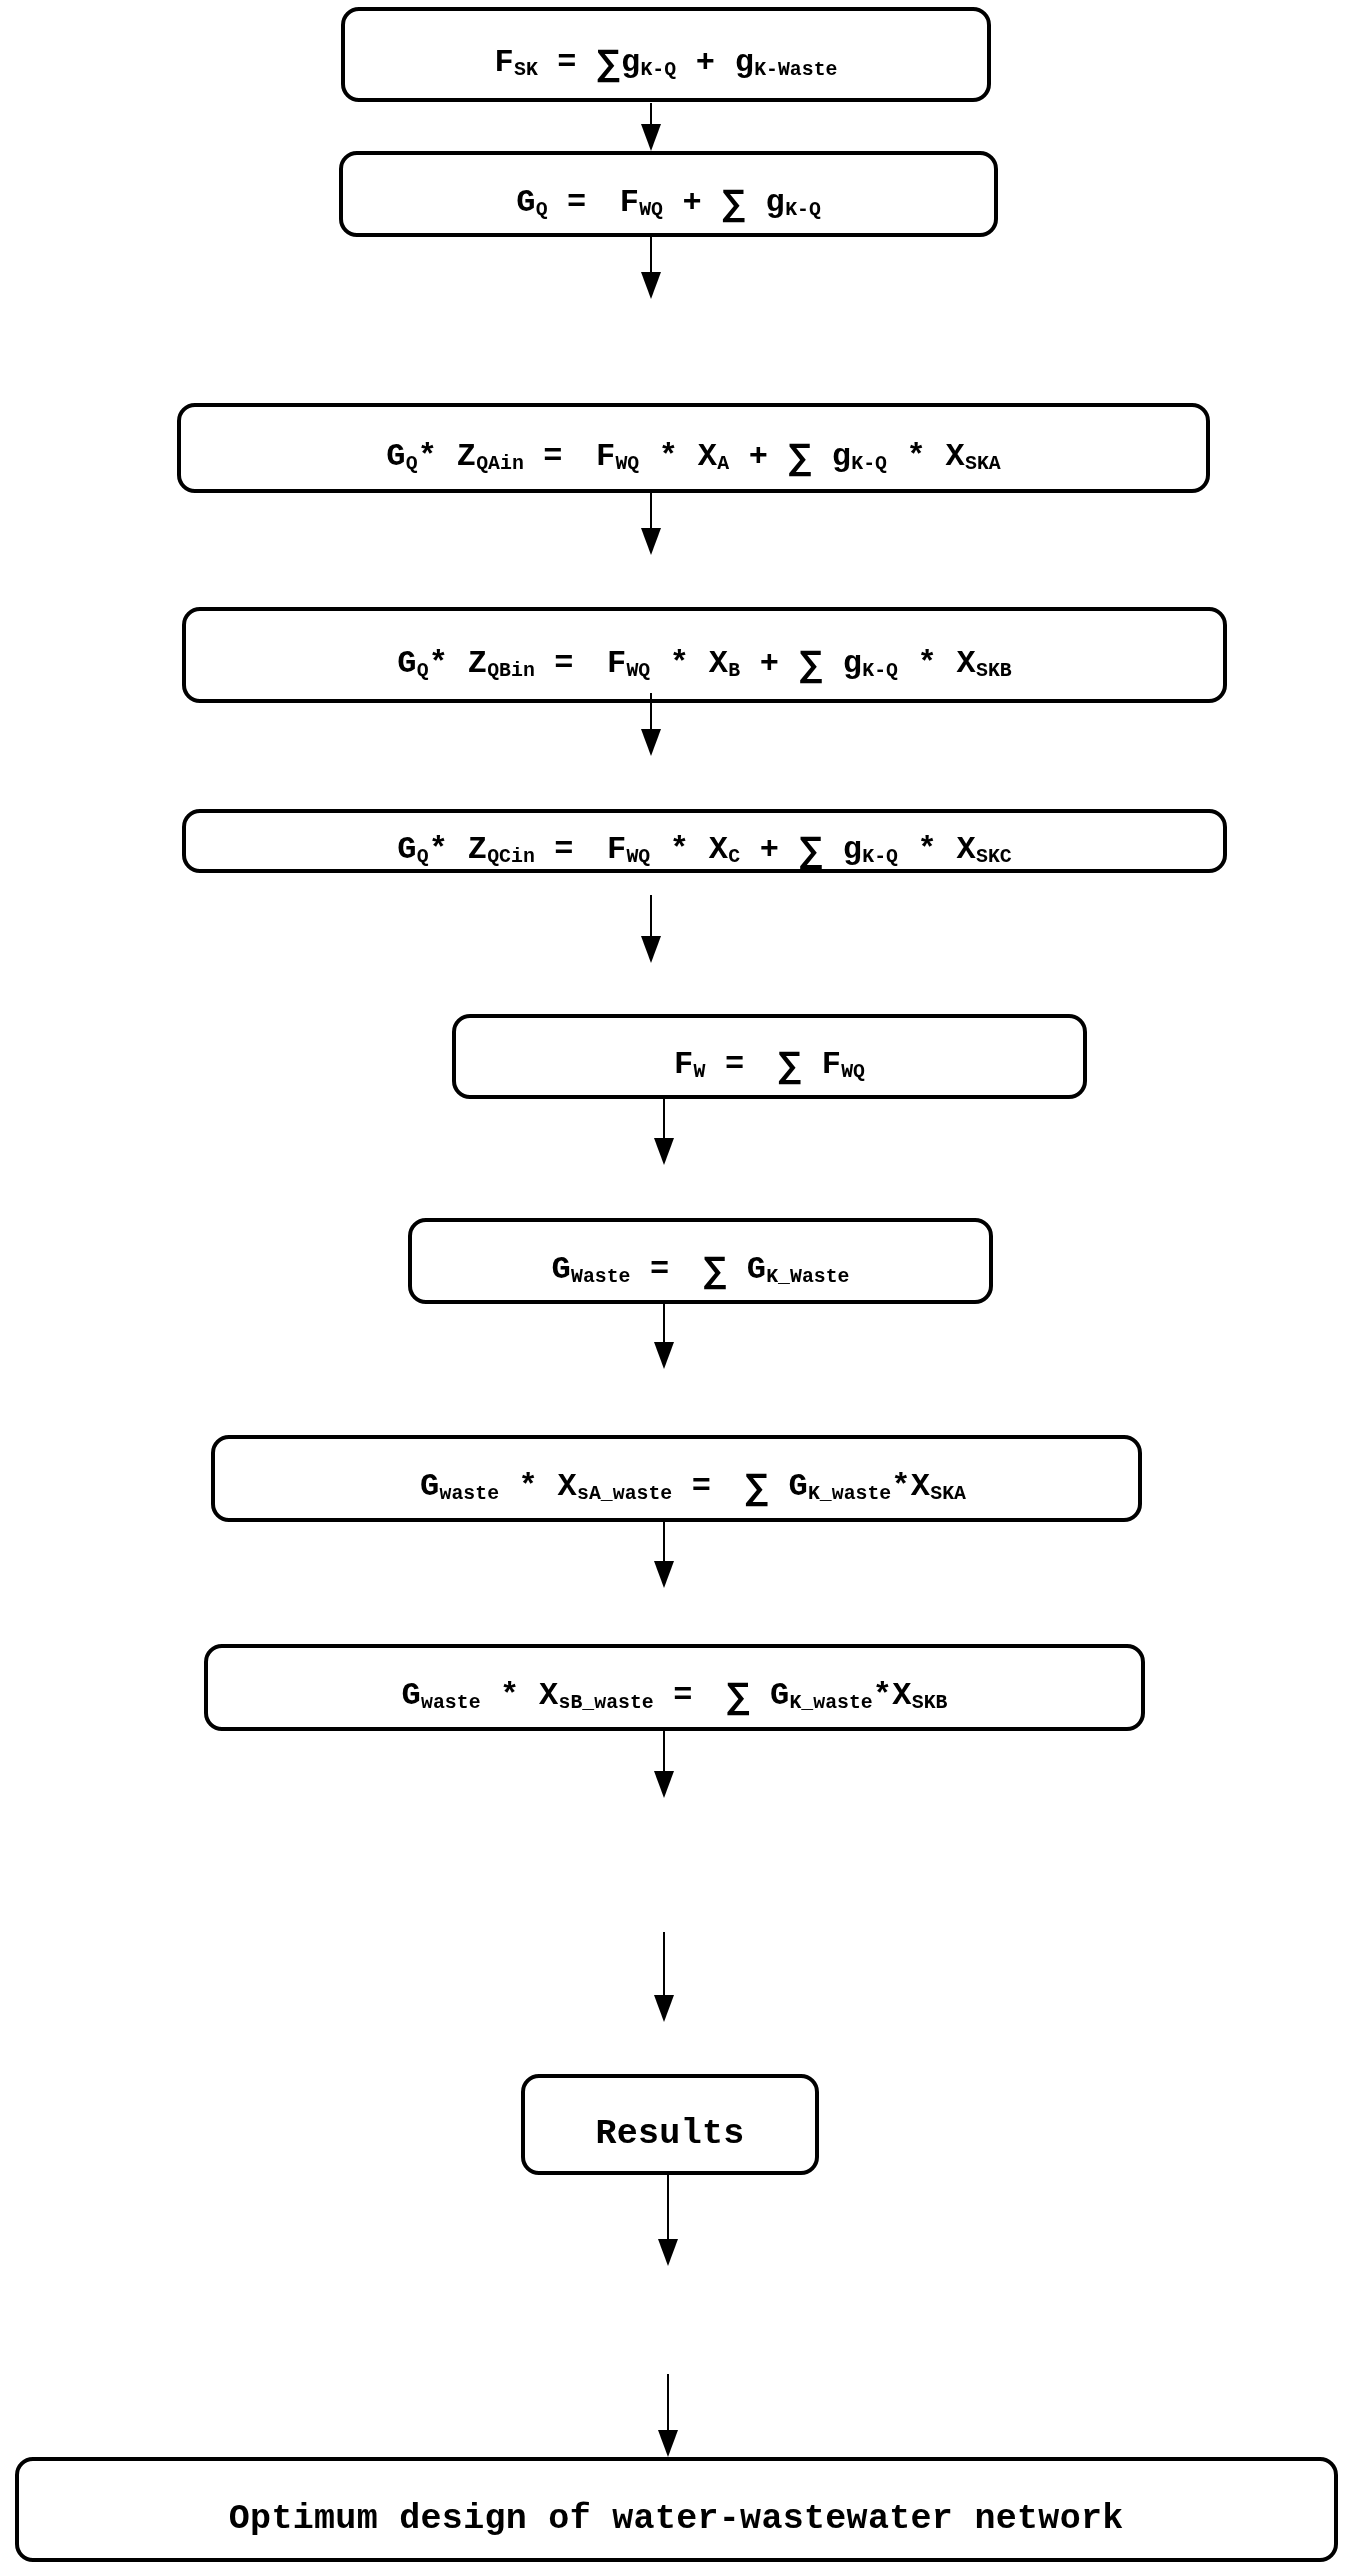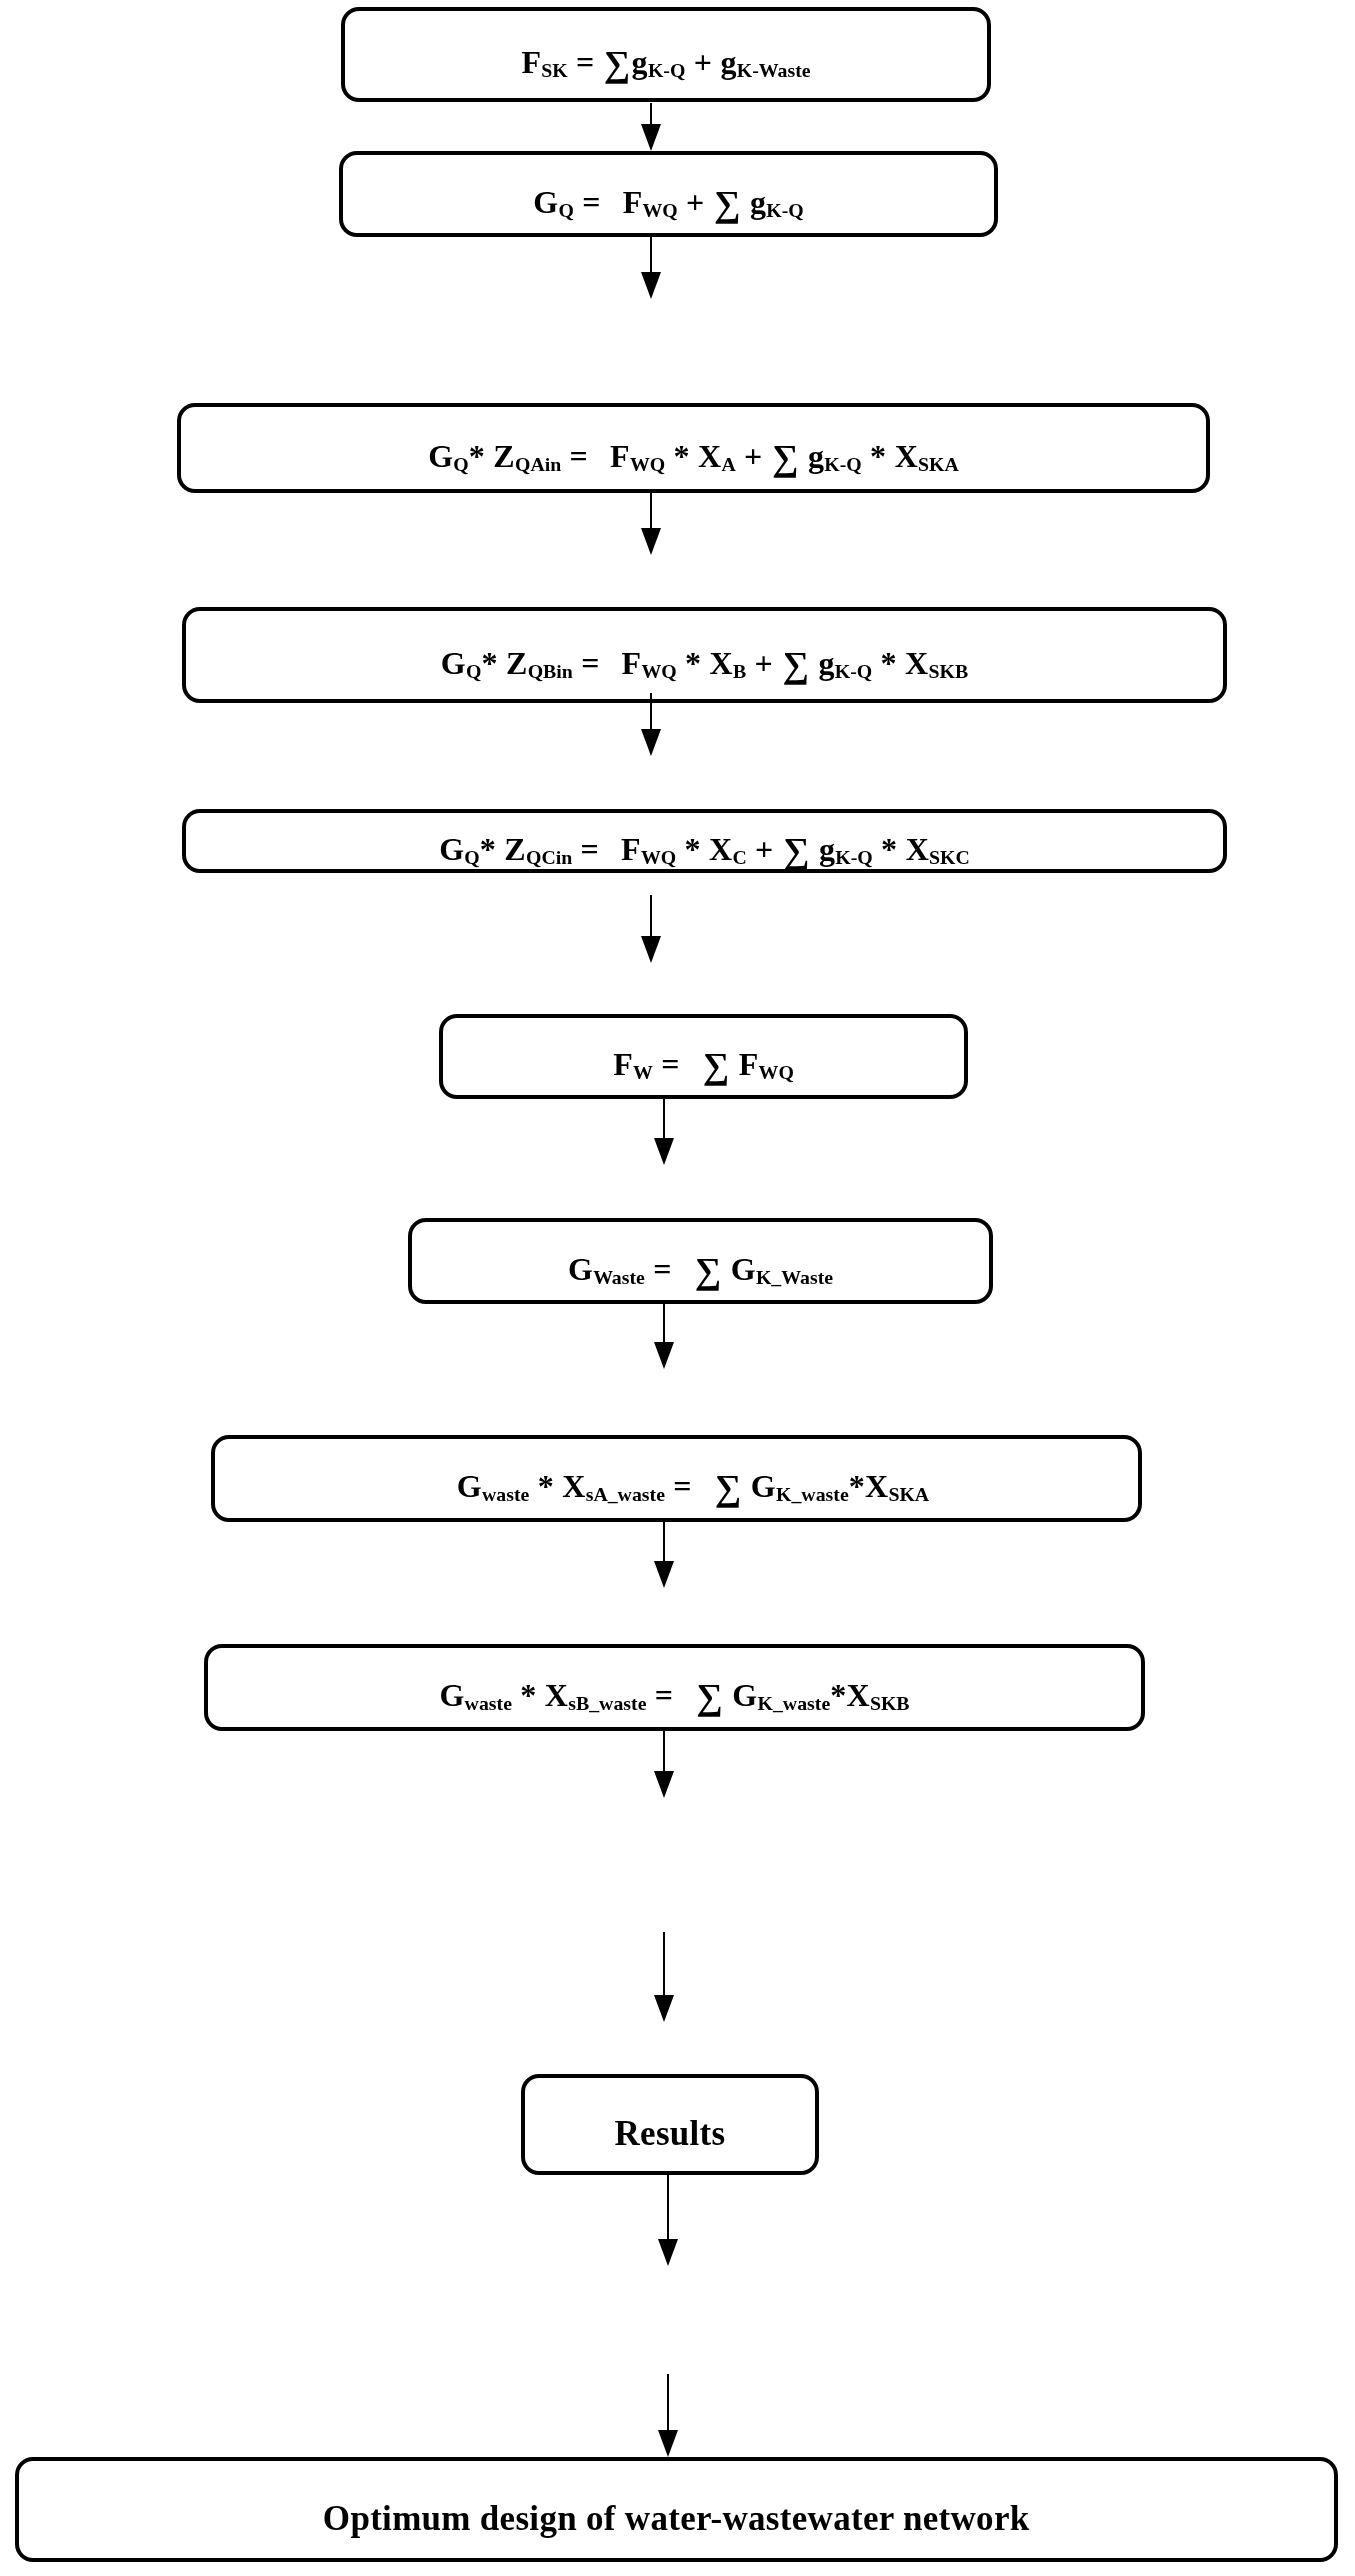--- a/index.html
+++ b/index.html
@@ -28,21 +28,21 @@
     border: 4.7px solid #000000;
     border-radius: 18px;
     display: flex;
     align-items: center;
     justify-content: center;
     text-align: center;
   }
 
   .node-text {
     display: block;
-    font-family: Liberation Serif, serif;
+    font-family: Liberation Mono, monospace;
     font-weight: bold;
     color: #000000;
     line-height: 1.05;
     white-space: nowrap;
     letter-spacing: 0.3px;
     margin-top: 20px;
   }
 
   
   .fml { font-size: 32px; }
@@ -130,21 +130,21 @@
 
   <div class="node" style="left:182px; top:809px; width:1045px; height:64px;">
     <span class="node-text fml">G<sub>Q</sub>* Z<sub>QCin</sub> =<span class="sp"></span> F<sub>WQ</sub> * X<sub>C</sub> + <span class="sig">∑</span> g<sub>K-Q</sub> * X<sub>SKC</sub></span>
   </div>
 
   <div class="arrow" style="left:651px; top:895px; height:68px;">
     <div class="shaft" style="height:43px;"></div>
     <div class="head"></div>
   </div>
 
-  <div class="node" style="left:439px; top:1014px; width:529px; height:85px;text-align:center;">
+  <div class="node" style="left:452px; top:1014px; width:635px; height:85px;text-align:center;">
     <span class="node-text fml">F<sub>W</sub> =<span class="sp"></span> <span class="sig">∑</span> F<sub>WQ</sub></span>
   </div>
 
   <div class="arrow" style="left:664px; top:1099px; height:66px;">
     <div class="shaft" style="height:41px;"></div>
     <div class="head"></div>
   </div>
 
   <div class="node" style="left:408px; top:1218px; width:585px; height:86px;">
     <span class="node-text fml">G<sub>Waste</sub> =<span class="sp"></span> <span class="sig">∑</span> G<sub>K_Waste</sub></span>

